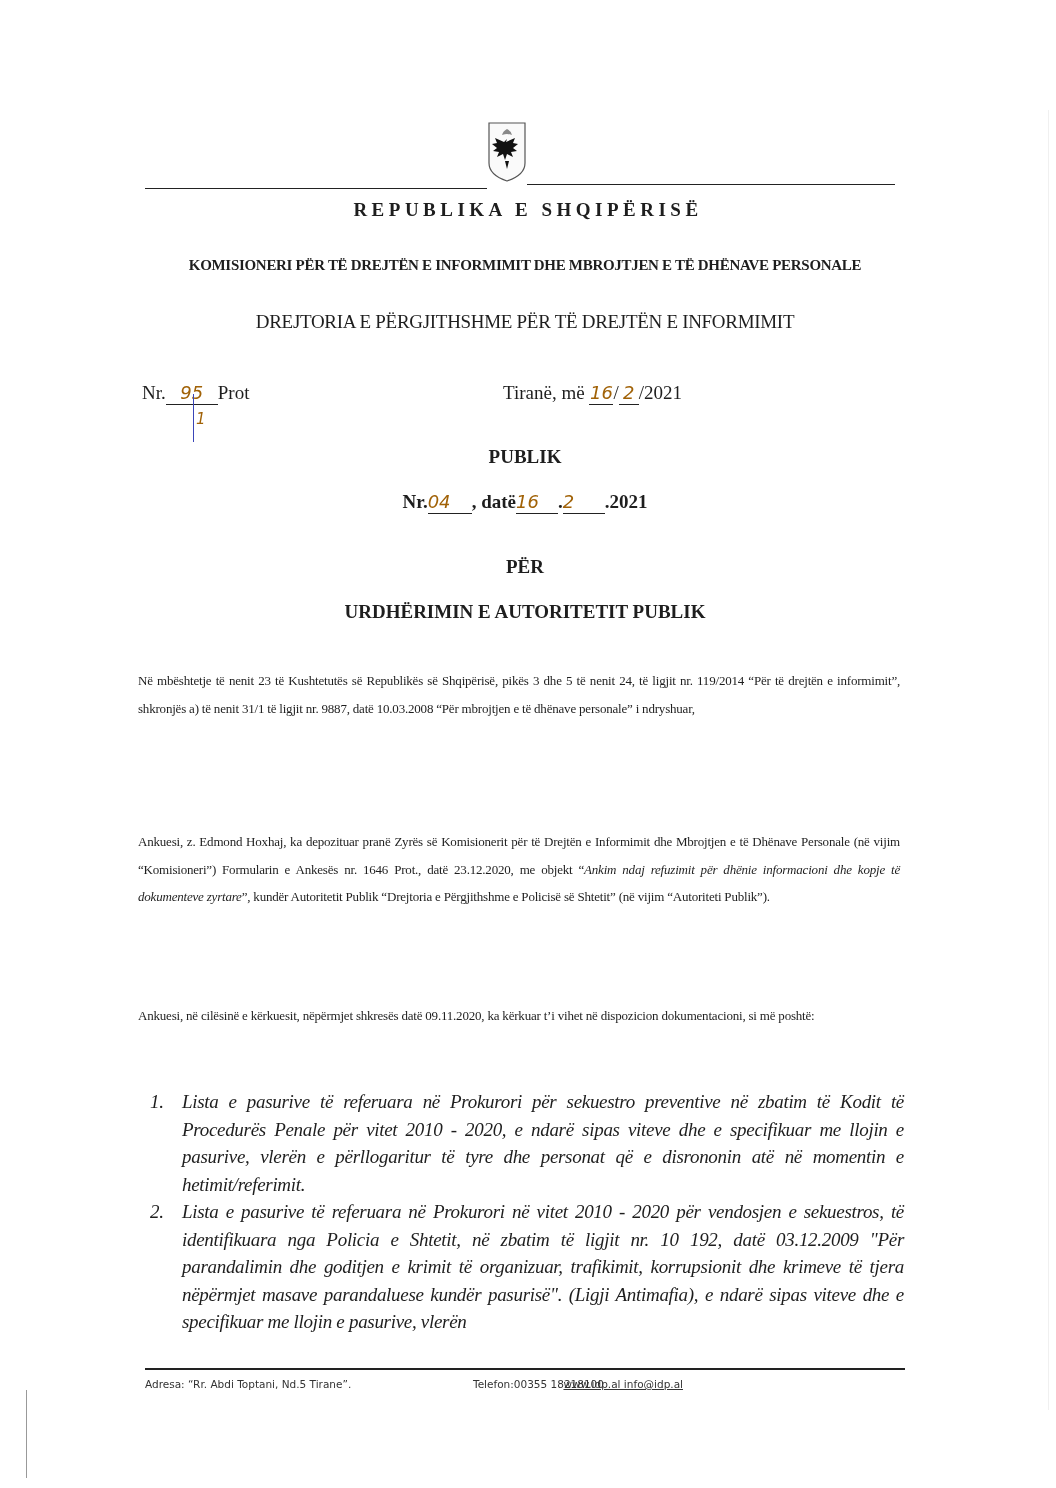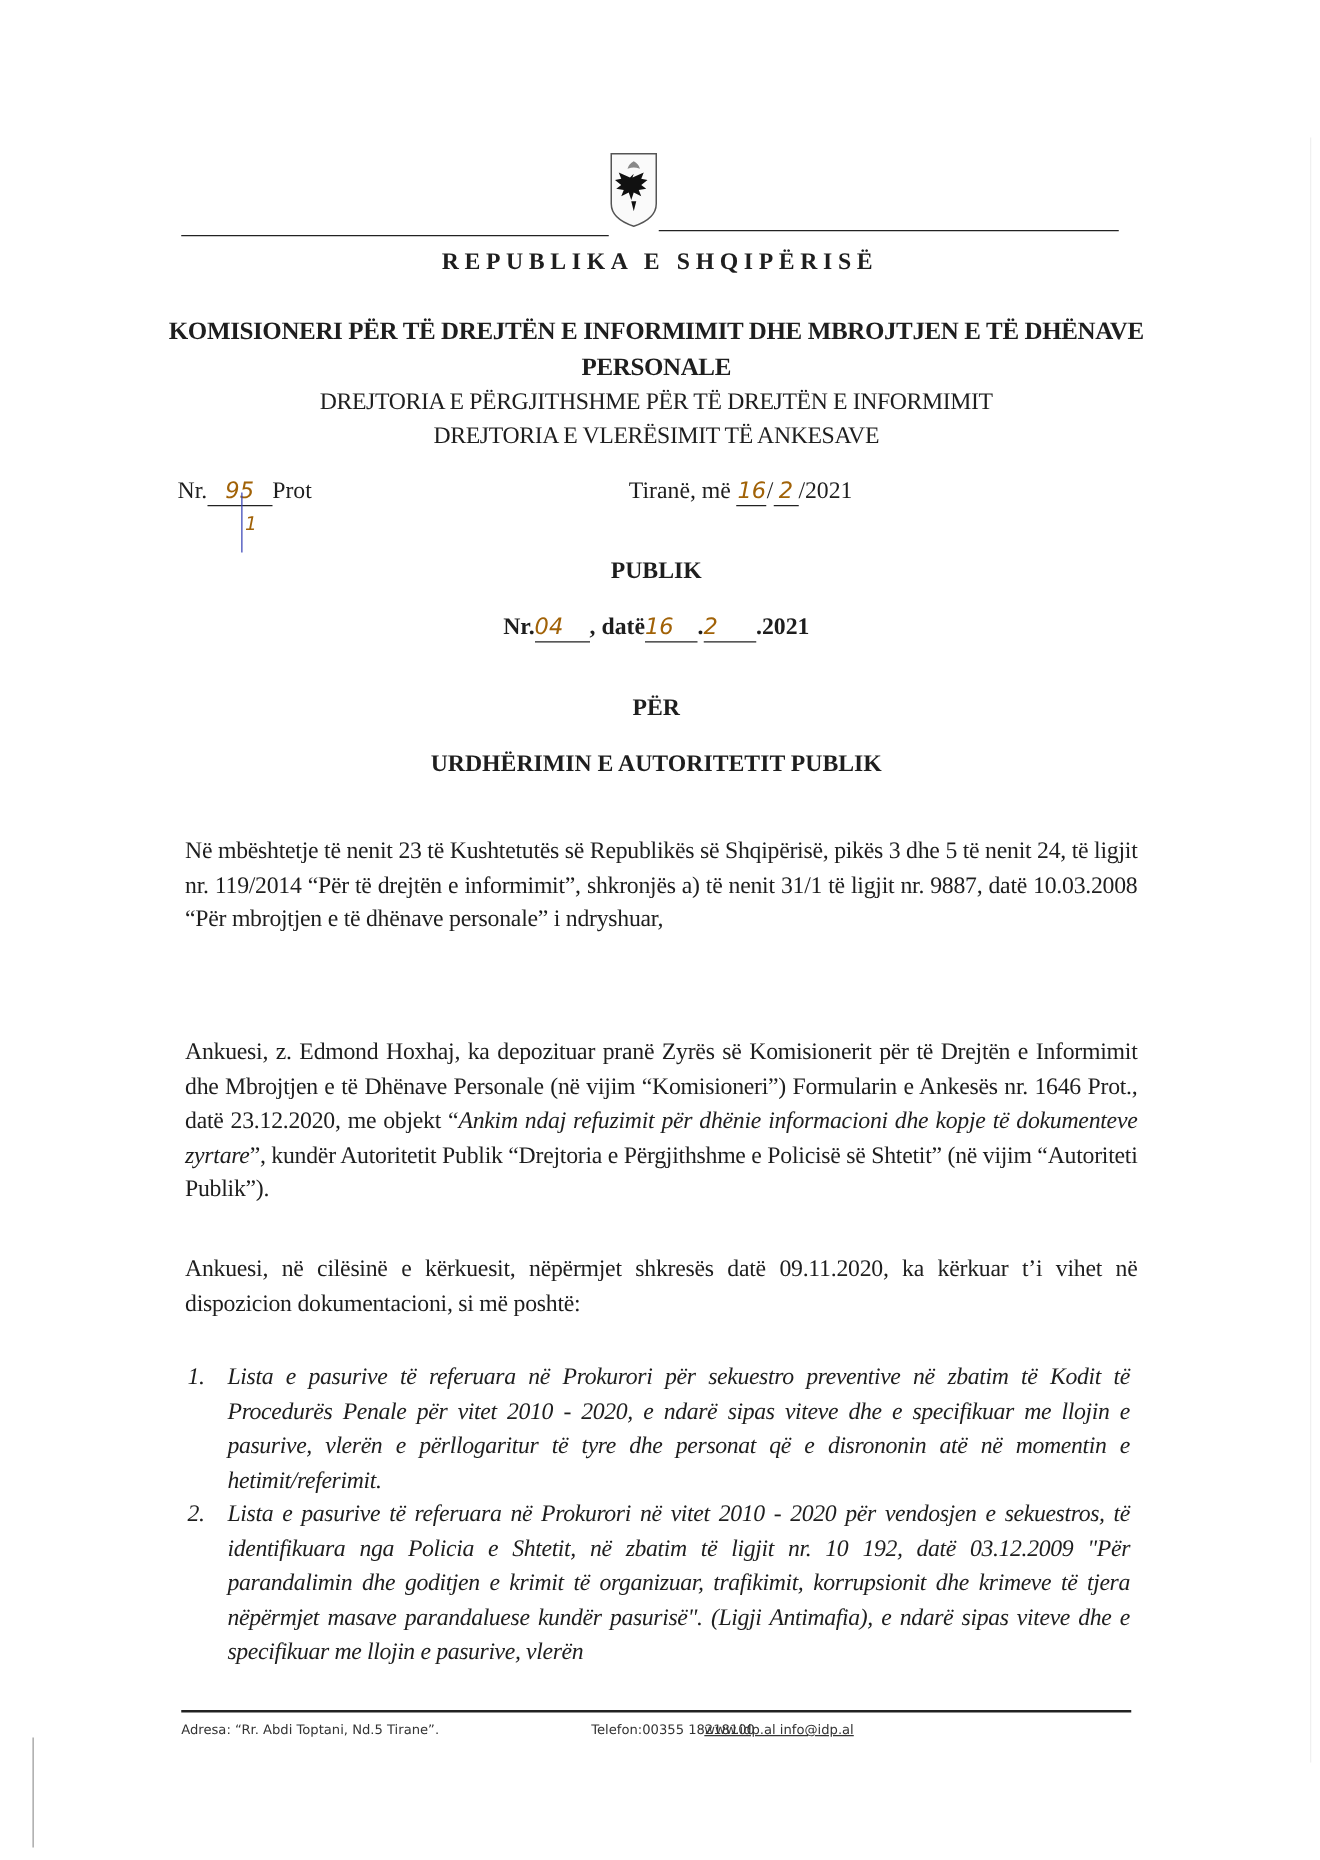--- a/index.html
+++ b/index.html
@@ -6,34 +6,34 @@
     body {
       width: 1056px; height: 1488px; background: #ffffff; position: relative; overflow: hidden;
       font-family: "Liberation Serif", serif; color: #1e1e1e;
     }
     .page { position: absolute; left: 0; top: 0; width: 835px; height: 1488px; }
     .emblem { position: absolute; left: 487px; top: 121px; width: 40px; height: 62px; }
     .header-rule-left { position: absolute; left: 145px; top: 188px; width: 342px; height: 0; border-top: 1.6px solid #222; }
     .header-rule-right { position: absolute; left: 527px; top: 184px; width: 368px; height: 0; border-top: 1.6px solid #222; }
     .republic { position: absolute; left: 0; width: 1056px; top: 199px; text-align: center; font-weight: bold; font-size: 19px; letter-spacing: 4.5px; }
     .center { position: absolute; left: 130px; width: 790px; text-align: center; }
-    .inst-bold { top: 251px; font-weight: bold; font-size: 20px; line-height: 29px; letter-spacing: -0.3px; }
+    .inst-bold { top: 251px; font-weight: bold; font-size: 15px; line-height: 29px; letter-spacing: -0.3px; }
     .inst-sub { top: 308px; font-size: 19px; line-height: 27px; letter-spacing: -0.3px; }
     .prot { position: absolute; left: 142px; top: 382px; font-size: 19px; }
     .hand { color: #a16207; font-family: "DejaVu Sans", sans-serif; font-size: 18px; font-style: italic; }
     .blank { display: inline-block; border-bottom: 1.3px solid #222; text-align: center; }
     .prot-sub { position: absolute; left: 196px; top: 410px; font-size: 15px; }
     .prot-bar { position: absolute; left: 193px; top: 394px; width: 0; height: 48px; border-left: 1.4px solid #3a45b8; }
     .place-date { position: absolute; right: 153px; top: 382px; font-size: 19px; }
     .title-bold { font-weight: bold; font-size: 19px; }
     .vendim { top: 446px; }
     .vendim-nr { top: 491px; }
     .per { top: 556px; }
     .urdh { top: 601px; }
-    .body-text { position: absolute; left: 148px; width: 762px; font-size: 19px; line-height: 27.5px; text-align: justify; letter-spacing: -0.2px; }
+    .body-text { position: absolute; left: 138px; width: 762px; font-size: 13px; line-height: 27.5px; text-align: justify; letter-spacing: -0.2px; }
     .p1 { top: 667px; }
     .konst { top: 780px; }
     .p2 { top: 828px; }
     .p3 { top: 1002px; }
     .list { position: absolute; left: 142px; width: 762px; top: 1088px; font-size: 19px; line-height: 27.5px; font-style: italic; letter-spacing: -0.3px; }
     .list-item { position: relative; padding-left: 40px; text-align: justify; margin-bottom: 0; }
     .list-num { position: absolute; left: 8px; top: 0; }
     .footer-rule { position: absolute; left: 145px; top: 1368px; width: 760px; height: 0; border-top: 2px solid #222; }
     .footer { position: absolute; top: 1378px; font-family: "DejaVu Sans", sans-serif; font-size: 10.5px; color: #333; }
     .f-addr { left: 145px; }
@@ -56,21 +56,20 @@
   <div class="header-rule-left"></div>
   <div class="header-rule-right"></div>
 
   <div class="republic">REPUBLIKA E SHQIPËRISË</div>
 
   <div class="center inst-bold">
     <span>KOMISIONERI PËR TË DREJTËN E INFORMIMIT DHE MBROJTJEN E TË DHËNAVE PERSONALE</span>
   </div>
   <div class="center inst-sub">
     <div>DREJTORIA E PËRGJITHSHME PËR TË DREJTËN E INFORMIMIT</div>
-    <div>DREJTORIA E VLERËSIMIT TË ANKESAVE</div>
   </div>
 
   <div class="prot">
     <span>Nr.</span><span class="blank" style="width:52px;"><span class="hand">95</span></span><span>Prot</span>
   </div>
   <div class="prot-bar"></div>
   <div class="prot-sub hand">1</div>
 
   <div class="place-date">
     <span>Tiranë, më</span>

